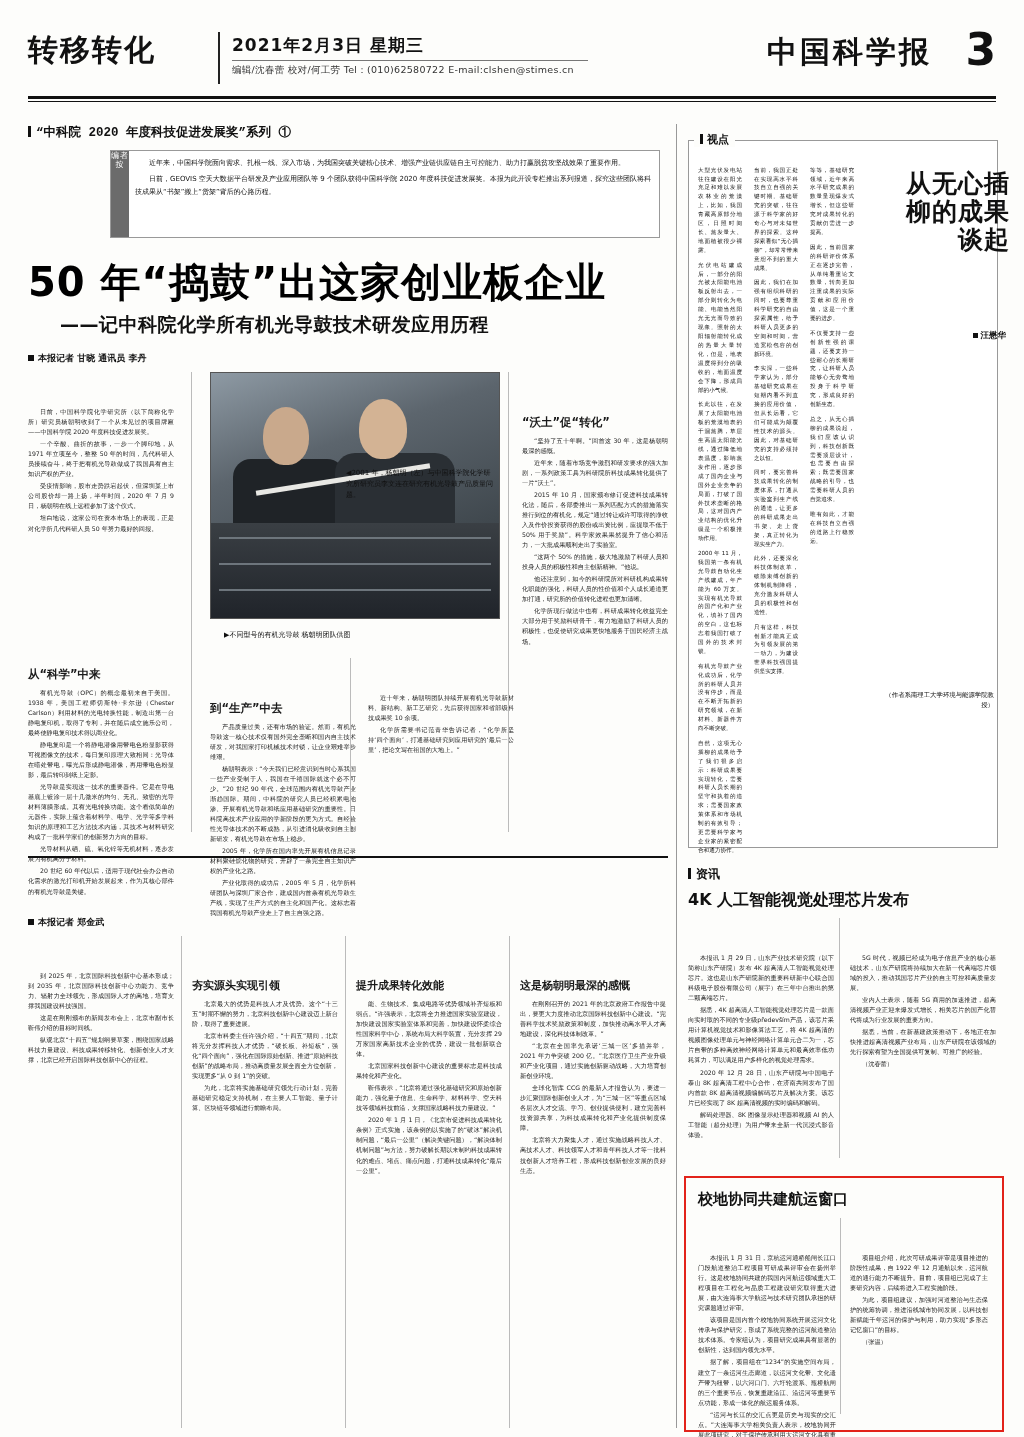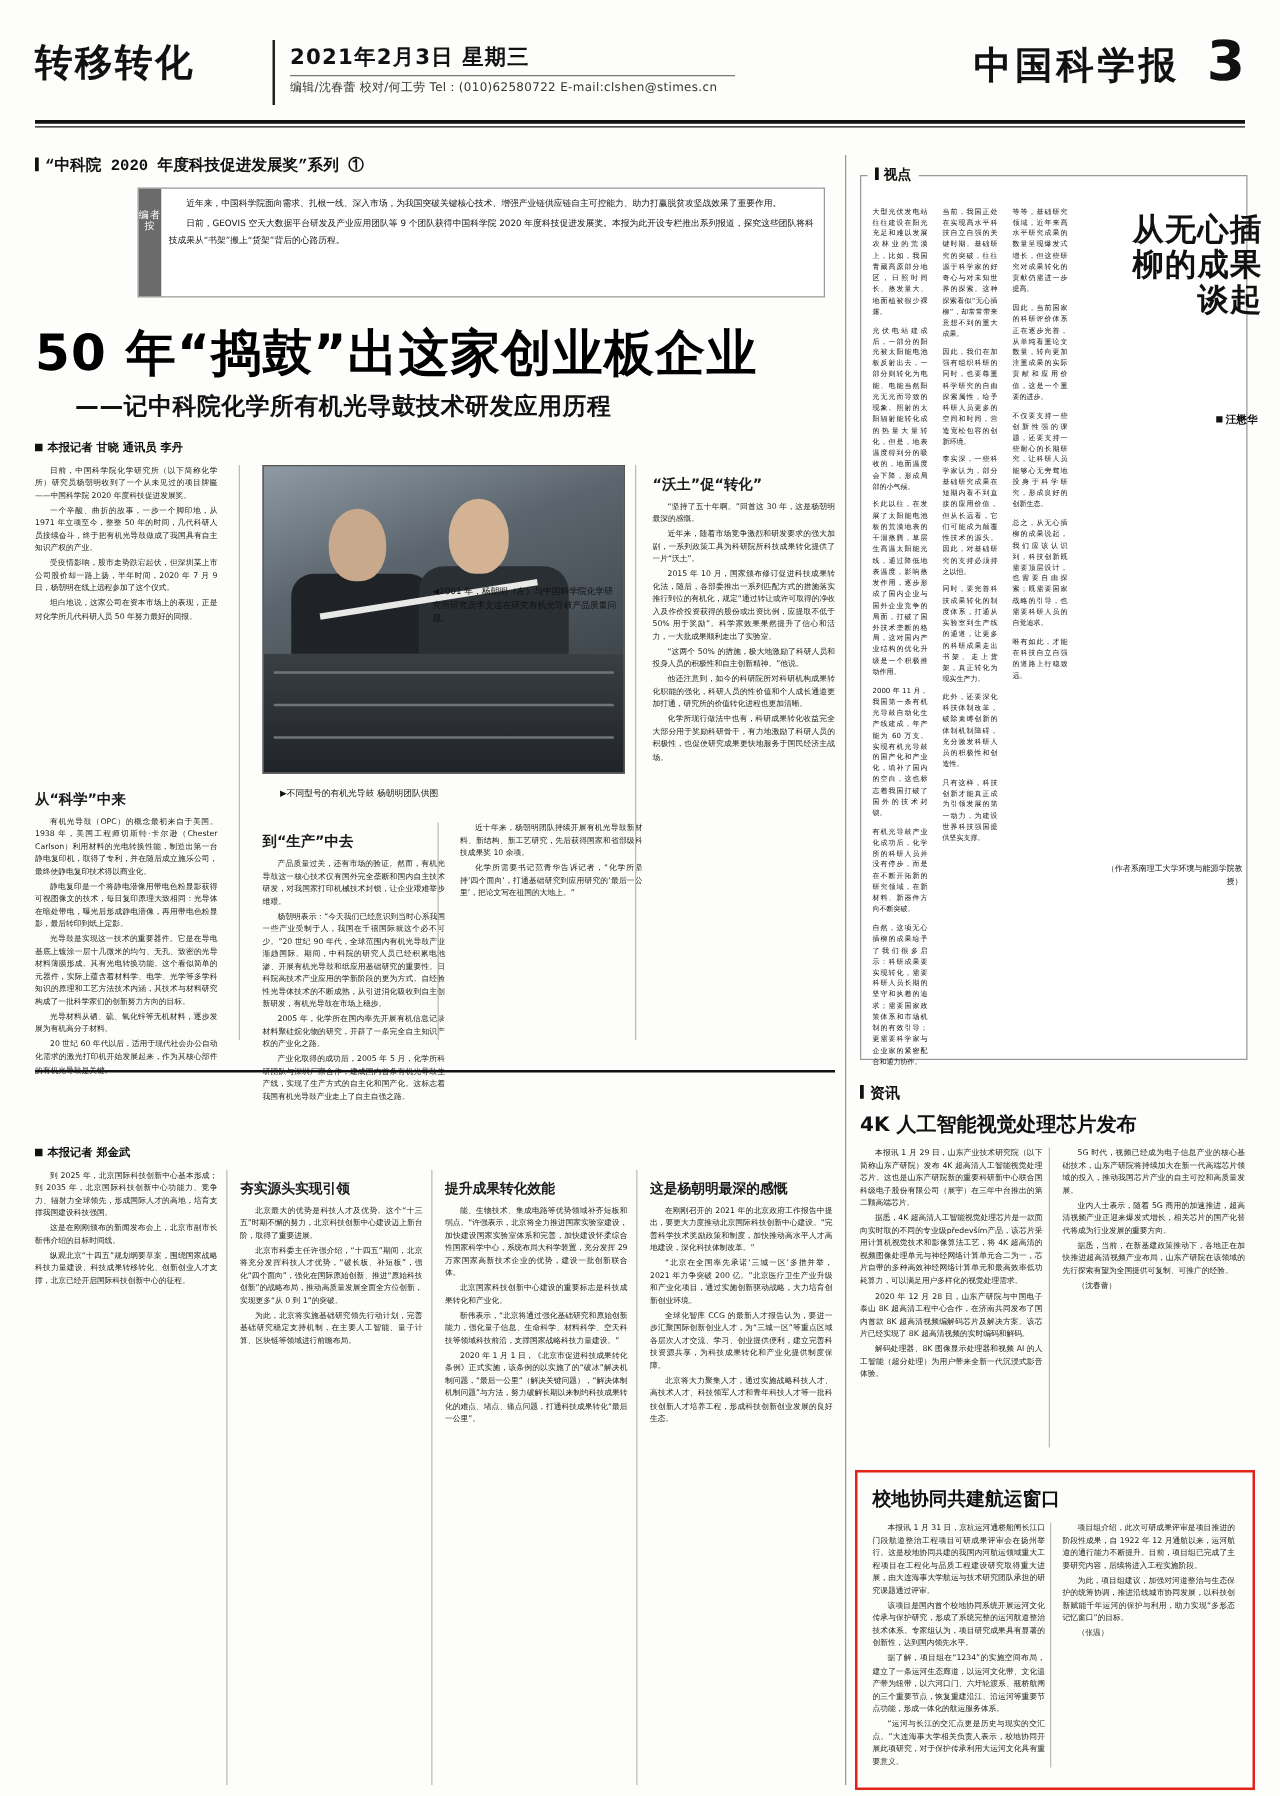--- a/index.html
+++ b/index.html
@@ -6,35 +6,35 @@
   body{width:1024px;height:1437px;font-family:"DejaVu Sans","Liberation Sans",sans-serif;color:#111;}
   .page{position:relative;width:1024px;height:1437px;background:#fdfdfb;overflow:hidden;}
 
   
   .masthead{position:absolute;left:28px;top:30px;width:968px;height:62px;}
   .mh-section{position:absolute;left:0;top:0;font-size:30px;font-weight:bold;letter-spacing:2px;color:#111;font-family:"DejaVu Sans",sans-serif;}
   .mh-rule-v{position:absolute;left:190px;top:2px;width:2px;height:52px;background:#222;}
   .mh-date{position:absolute;left:204px;top:4px;font-size:17px;font-weight:bold;letter-spacing:1px;}
   .mh-rule-h{position:absolute;left:204px;top:30px;width:356px;height:1px;background:#777;}
   .mh-credits{position:absolute;left:204px;top:34px;font-size:9.5px;color:#333;letter-spacing:.3px;}
-  .mh-paper{position:absolute;right:52px;top:2px;font-size:30px;font-weight:bold;letter-spacing:3px;color:#111;}
+  .mh-paper{position:absolute;right:64px;top:2px;font-size:30px;font-weight:bold;letter-spacing:3px;color:#111;}
   .mh-pageno{position:absolute;right:0;top:-6px;font-size:44px;font-weight:bold;color:#111;}
   .mh-line{position:absolute;left:28px;top:96px;width:968px;height:3px;background:#111;}
   .mh-line2{position:absolute;left:28px;top:101px;width:968px;height:1px;background:#111;}
-  .tiny{font-size:6.2px;line-height:1.62;text-align:justify;color:#1a1a1a;}
+  .tiny{font-size:6.2px;line-height:1.62;text-align:justify;color:#1a1a1a;margin-top:35px;}
   .tiny p{margin:0 0 2px 0;text-indent:12px;}
   .col-rule{position:absolute;width:1px;background:#bbb;}
 
   
   .series-label{position:absolute;left:28px;top:124px;font-size:12.5px;font-weight:bold;color:#111;font-family:Liberation Mono, monospace;}
   .series-label .bar{display:inline-block;width:3px;height:11px;background:#111;margin-right:5px;vertical-align:-1px;}
 
   
   .lede{position:absolute;left:110px;top:150px;width:548px;height:86px;border:1px solid #999;background:#fff;}
-  .lede-tag{position:absolute;left:0;top:0;width:18px;height:86px;background:#6b6b6b;color:#fff;font-size:8px;line-height:1.15;text-align:center;padding-top:16px;box-sizing:border-box;letter-spacing:1px;}
+  .lede-tag{position:absolute;left:0;top:0;width:18px;height:86px;background:#6b6b6b;color:#fff;font-size:8px;line-height:1.15;text-align:center;padding-top:0;box-sizing:border-box;letter-spacing:1px;}
   .lede-body{position:absolute;left:24px;top:6px;width:516px;font-size:7px;line-height:1.75;text-align:justify;}
   .lede-body p{margin:0 0 4px 0;text-indent:14px;}
 
   
   .headline{position:absolute;left:28px;top:255px;width:640px;font-size:40px;font-weight:bold;letter-spacing:1px;color:#000;}
   .subhead{position:absolute;left:60px;top:312px;width:620px;font-size:19px;font-weight:bold;color:#111;letter-spacing:.5px;}
   .byline{position:absolute;left:28px;top:352px;font-size:9px;color:#111;font-weight:bold;}
   .byline .bar{display:inline-block;width:6px;height:6px;background:#111;margin-right:4px;}
 
   

